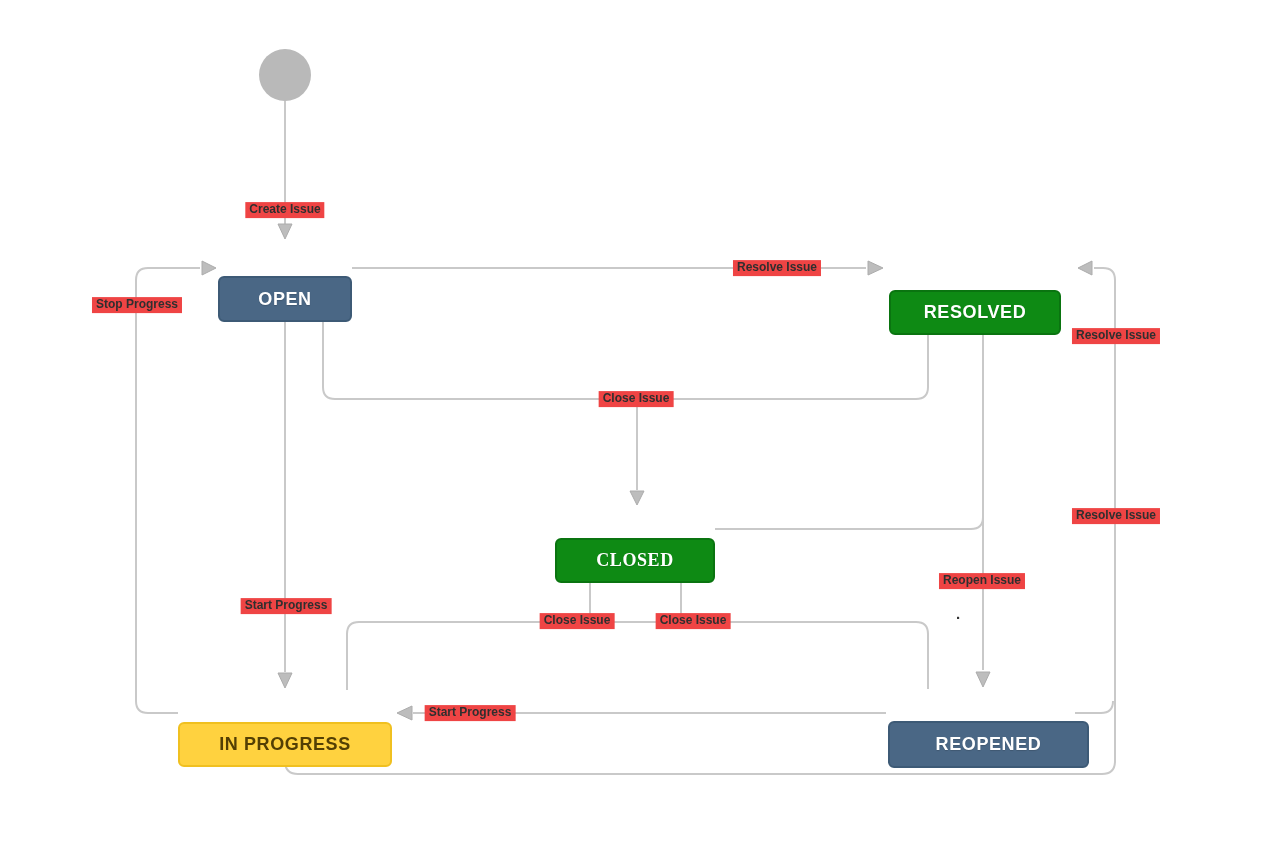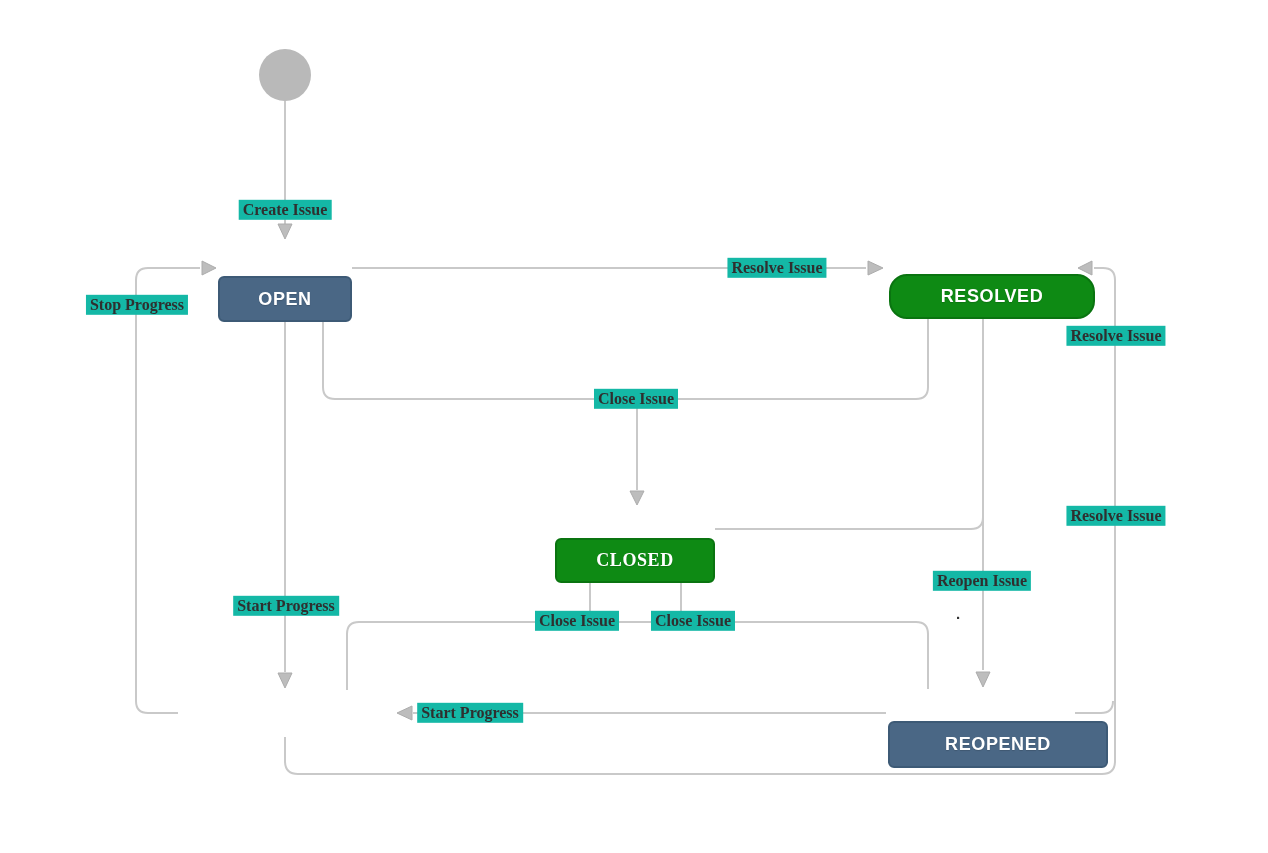--- a/index.html
+++ b/index.html
@@ -18,23 +18,23 @@
     position:absolute;display:flex;align-items:center;justify-content:center;
     border-radius:6px;font-weight:bold;font-size:18px;letter-spacing:.6px;
     color:#ffffff;box-sizing:border-box;border:2px solid transparent;z-index:3;
     text-shadow:0 1px 1px rgba(0,0,0,.15);
     margin-top:31px;
   }
   .node-blue{background:var(--c-blue);border-color:var(--c-blue-border);}
   .node-green{background:var(--c-green);border-color:var(--c-green-border);}
   .node-yellow{background:var(--c-yellow);border-color:var(--c-yellow-border);color:var(--c-yellow-text);text-shadow:none;}
   .elabel{
-    position:absolute;transform:translate(-50%,-50%);background:#14b8a6;
-    padding:1px 4px;font-weight:bold;font-size:16px;color:var(--c-label);
-    white-space:nowrap;z-index:2;line-height:1.15;font-family:Liberation Serif, serif;
+    position:absolute;transform:translate(-50%,-50%);background:#ef4444;
+    padding:1px 4px;font-weight:bold;font-size:12px;color:var(--c-label);
+    white-space:nowrap;z-index:2;line-height:1.15;
   }
   .stray-dot{
     position:absolute;transform:translate(-50%,-50%);font-weight:bold;font-size:15px;
     color:#333333;z-index:2;line-height:1;background:#ffffff;
   }
 </style>
 </head>
 <body>
 
 <div class="stage">
@@ -87,26 +87,29 @@
   <div class="elabel" style="left:470px;top:713px;">Start Progress</div>
   <div class="elabel" style="left:982px;top:581px;">Reopen Issue</div>
   <div class="stray-dot" style="left:958px;top:613px;">.</div>
 
   <div class="start-node"></div>
 
   <div class="node node-blue" style="left:218px;top:245px;width:134px;height:46px;">
     <span>OPEN</span>
   </div>
 
-  <div class="node node-green" style="left:889px;top:243px;width:206px;height:45px;border-radius:18px;">
+  <div class="node node-green" style="left:889px;top:259px;width:172px;height:45px;">
     <span>RESOLVED</span>
   </div>
 
   <div class="node node-green" style="left:555px;top:507px;width:160px;height:45px;font-family:Liberation Serif, serif;">
     <span>CLOSED</span>
   </div>
 
+  <div class="node node-yellow" style="left:178px;top:691px;width:214px;height:45px;">
+    <span>IN PROGRESS</span>
+  </div>
 
-  <div class="node node-blue" style="left:888px;top:690px;width:220px;height:47px;">
+  <div class="node node-blue" style="left:888px;top:690px;width:201px;height:47px;">
     <span>REOPENED</span>
   </div>
 
 </div>
 
 </body></html>

